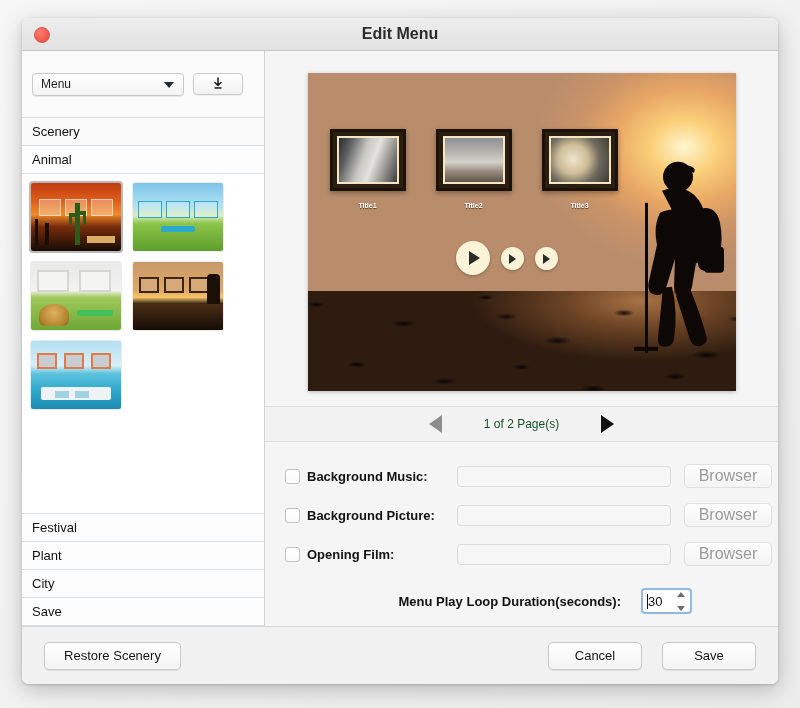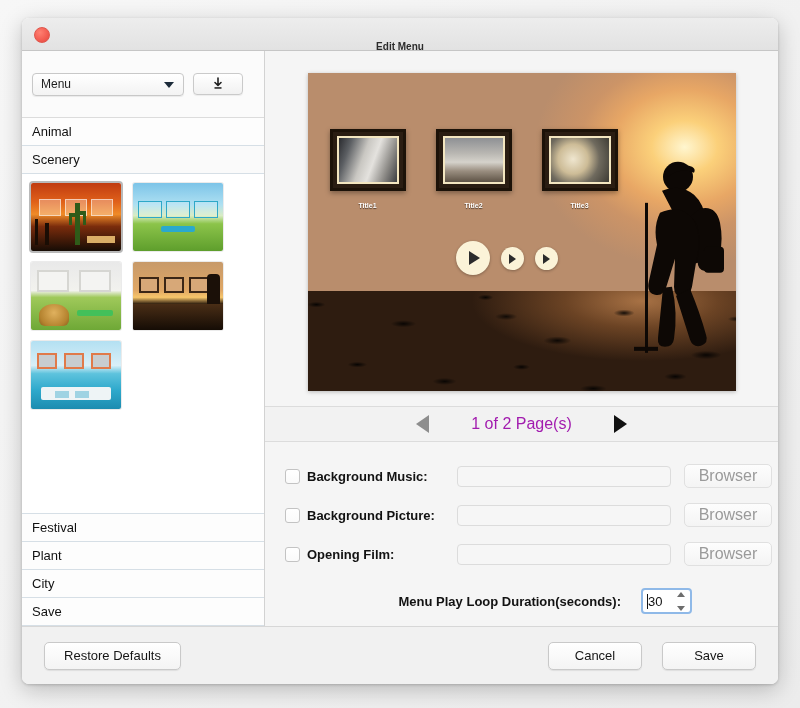--- a/index.html
+++ b/index.html
@@ -28,24 +28,24 @@
   
   .titlebar {
     position: relative;
     height: 32px;
     flex: 0 0 32px;
     background: linear-gradient(to bottom,#ededed 0%, #e2e2e2 100%);
     border-bottom: 1px solid #c6c6c6;
   }
   .title-text {
     position: absolute;
-    left: 0; right: 0; top: 13px;
+    left: 0; right: 0; top: 0;
     line-height: 32px;
     text-align: center;
-    font-size: 10px;
+    font-size: 16px;
     font-weight: bold;
     color: #2b2b2b;
   }
   .close-btn {
     position: absolute;
     left: 12px; top: 9px;
     width: 14px; height: 14px;
     border-radius: 50%;
     background: radial-gradient(circle at 35% 32%, #ff8072 0%, #f25b50 60%, #e04a42 100%);
     border: 1px solid #e0564c;
@@ -178,21 +178,21 @@
     flex: 0 0 34px;
     height: 34px;
     display: flex;
     align-items: center;
     justify-content: center;
     gap: 42px;
     background: #f2f2f2;
     border-top: 1px solid #dcdcdc;
     border-bottom: 1px solid #dcdcdc;
   }
-  .pager-text { font-size: 16px; color: #a21caf; }
+  .pager-text { font-size: 12px; color: #14532d; }
   .arrow-left, .arrow-right {
     width: 0; height: 0;
     cursor: pointer;
   }
   .arrow-left {
     border-top: 9px solid transparent;
     border-bottom: 9px solid transparent;
     border-right: 13px solid #8d8d8d;
   }
   .arrow-right {
@@ -453,25 +453,25 @@
             <span class="combo-arrow"></span>
           </div>
           <div class="export-btn">
             <svg width="14" height="14" viewBox="0 0 14 14">
               <path d="M7 1 L7 7.5 M4 5.5 L7 8.5 L10 5.5" stroke="#202020" stroke-width="1.6" fill="none" stroke-linecap="round" stroke-linejoin="round"></path>
               <rect x="3.5" y="10.2" width="7" height="1.5" fill="#202020"></rect>
             </svg>
           </div>
         </div>
 
+        <div class="cat-row selected">
+          <span>Scenery</span>
+        </div>
         <div class="cat-row">
           <span>Animal</span>
-        </div>
-        <div class="cat-row selected">
-          <span>Scenery</span>
         </div>
 
         <div class="thumb-area">
 
           <div class="thumb selected">
             <div class="tn" style="background:linear-gradient(to bottom,#c03b10 0%,#e0611a 28%,#f08b28 46%,#7a2c0c 64%,#160c05 100%);">
               <div class="tn-box" style="left:8px;top:16px;width:22px;height:17px;background:rgba(255,255,255,0.30);border:1px solid rgba(255,255,255,0.55);"></div>
               <div class="tn-box" style="left:34px;top:16px;width:22px;height:17px;background:rgba(255,255,255,0.30);border:1px solid rgba(255,255,255,0.55);"></div>
               <div class="tn-box" style="left:60px;top:16px;width:22px;height:17px;background:rgba(255,255,255,0.30);border:1px solid rgba(255,255,255,0.55);"></div>
               <div class="tn-box" style="left:4px;top:36px;width:3px;height:26px;background:#1a0d04;"></div>
@@ -635,19 +635,19 @@
                 <span class="sp-dn"></span>
               </span>
             </div>
           </div>
 
         </div>
       </div>
     </div>
 
     <div class="footer">
-      <div class="btn btn-restore">Restore Defaults</div>
+      <div class="btn btn-restore">Restore Scenery</div>
       <div class="btn btn-cancel">Cancel</div>
       <div class="btn btn-save">Save</div>
     </div>
 
   </div>
 </div>
 
 </body></html>

